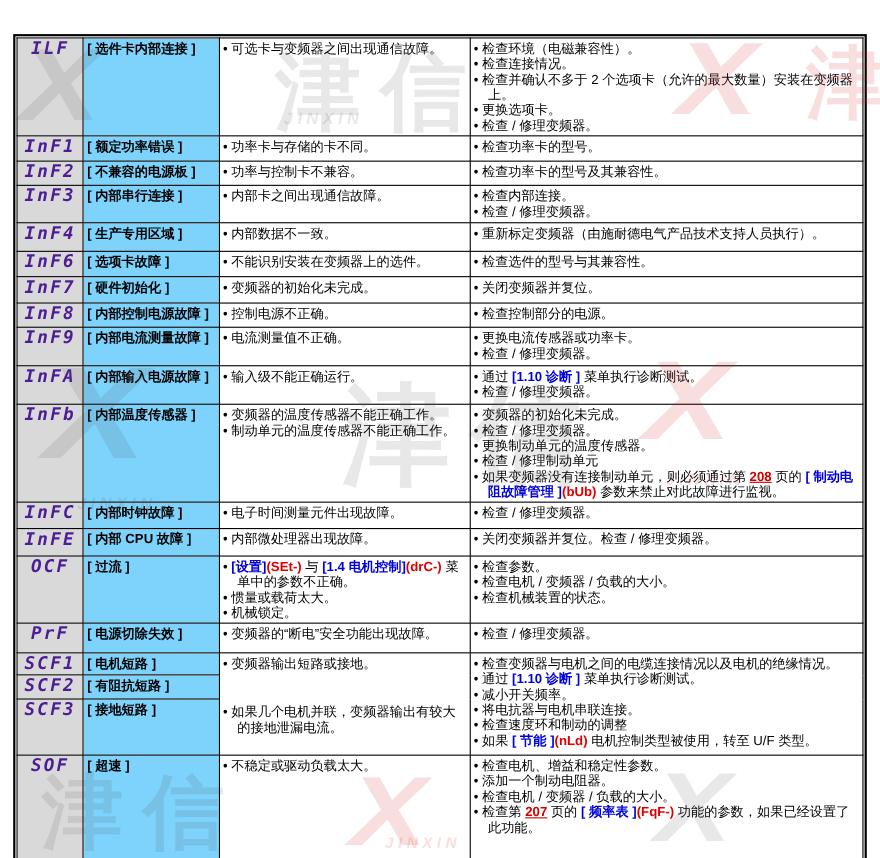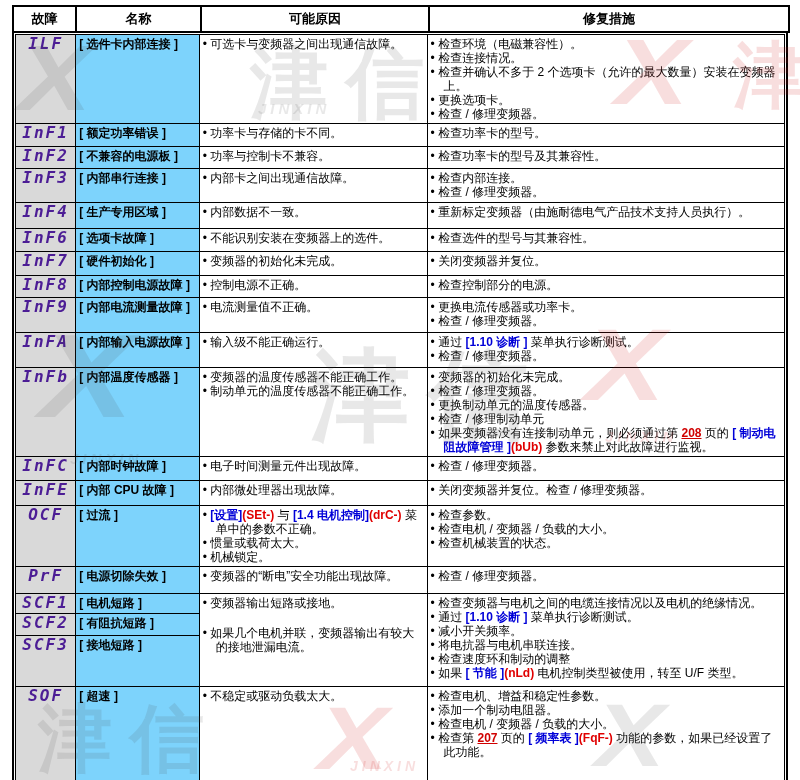--- a/index.html
+++ b/index.html
@@ -38,57 +38,41 @@
     font-style:italic;font-weight:bold;font-size:16px;letter-spacing:2px;
   }
   td.c-name{
     background:#7dd3fc;color:#0000d8;font-weight:bold;font-size:11px;
     white-space:nowrap;padding-left:4px;padding-top:3px;
   }
   td.c-cause,td.c-fix{background:#ffffff;}
   table.bt ul{margin:0;padding:0;list-style:none;}
   table.bt li{padding-left:13px;text-indent:-13px;}
   table.bt li::before{content:"\2022\00a0";}
-  td.gap2 li:nth-child(2){margin-top:16px;}
+  td.gap2 li:nth-child(2){margin-top:30px;}
   .sg-k{color:#000;}
   .sg-b{color:#0000d8;font-weight:bold;margin-top:34px;}
   .sg-r{color:#e00000;font-weight:bold;}
   .sg-l{color:#d00000;font-weight:bold;text-decoration:underline;cursor:pointer;}
 
   
   .wm-layer{position:absolute;left:0;top:0;width:800px;height:780px;
     pointer-events:none;z-index:2;overflow:hidden;}
   .wm{position:absolute;font-weight:bold;white-space:nowrap;}
   .wm.g{color:#4a4a4a;opacity:0.12;}
   .wm.r{color:#d02020;opacity:0.14;}
   .wm.xgl{font-style:italic;transform:scaleY(0.85);}
   .wm.en{font-style:italic;letter-spacing:4px;}
   .wm.cnw{letter-spacing:18px;}
 </style>
 </head>
 <body>
 
 <div class="page">
 
-  <table class="hdr">
-    <colgroup>
-        <col style="width:63px">
-        <col style="width:125px">
-        <col style="width:228px">
-        <col style="width:360px">
-      </colgroup>
-    <tbody>
-        <tr>
-      <th>故障</th>
-      <th>名称</th>
-      <th>可能原因</th>
-      <th>修复措施</th>
-    </tr>
-  </tbody>
-    </table>
 
   <div class="body-wrap">
     <table class="bt">
       <colgroup>
           <col style="width:60px">
           <col style="width:123px">
           <col style="width:227px">
           <col style="width:356px">
         </colgroup>
       <tbody>

